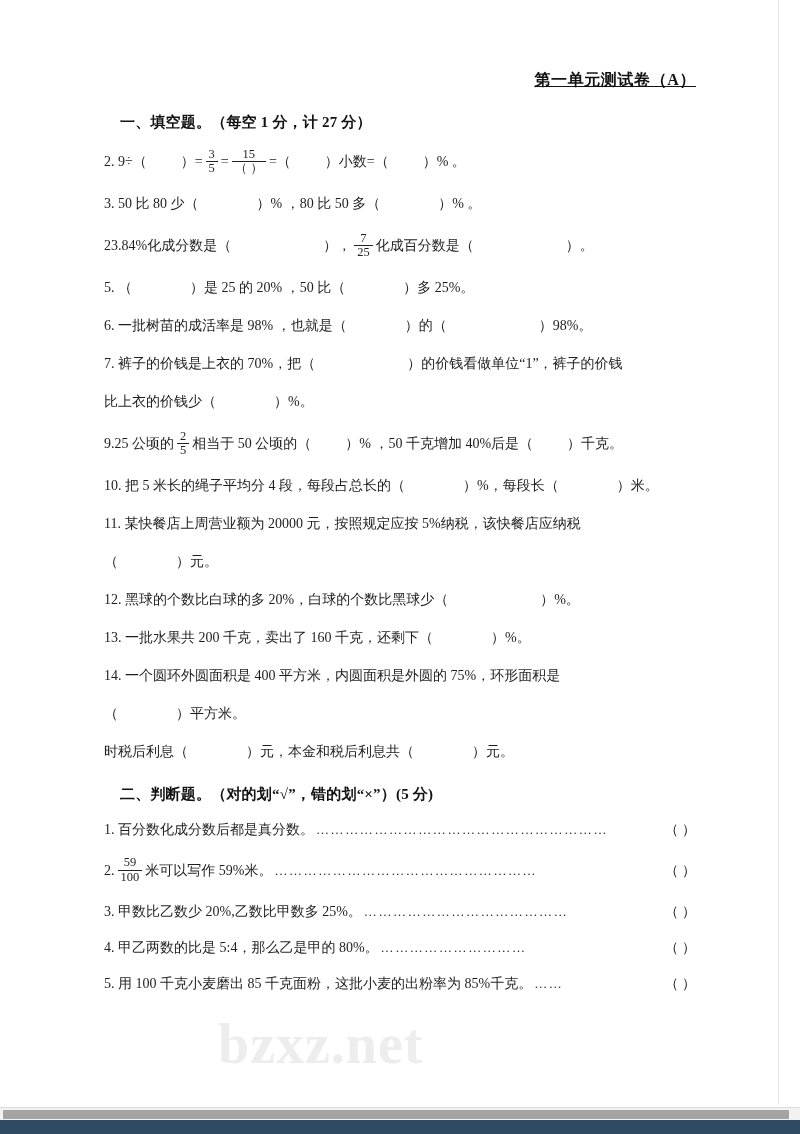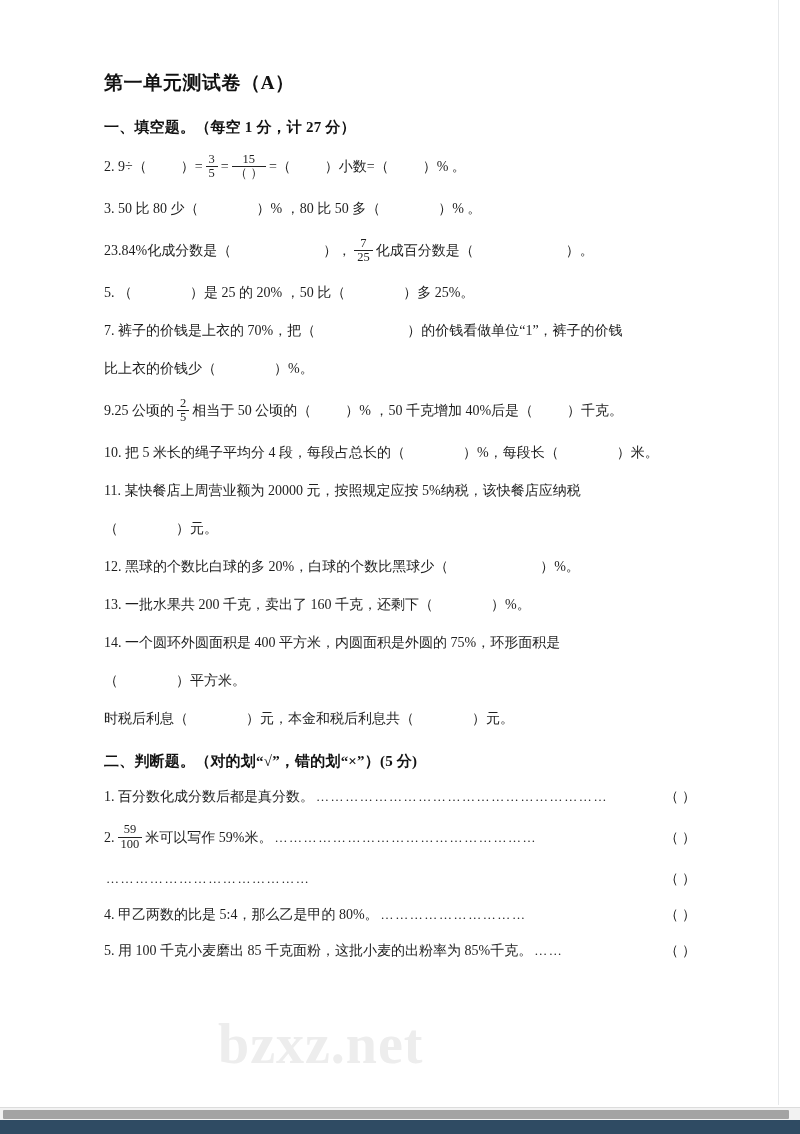--- a/index.html
+++ b/index.html
@@ -38,32 +38,33 @@
   }
 
   #page-body {
     position: absolute;
     left: 104px;
     top: 70px;
     width: 592px;
   }
 
   .doc-title {
-    text-align: left;
+    text-align: right;
     font-weight: bold;
-    font-size: 19px;
+    font-size: 16px;
     letter-spacing: 0.6px;
     margin: 0 0 22px 0;
     color: #121212;
+    text-decoration: underline;
   }
 
   .section-head {
     font-weight: bold;
     font-size: 15px;
-    margin: 0 0 11px 0;
+    margin: 0 0 11px 16px;
     letter-spacing: 0.2px;
     color: #121212;
   }
 
   .q {
     font-size: 14px;
     line-height: 30px;
     margin: 0 0 8px 0;
     color: #1e1e1e;
     text-align: justify;
@@ -187,20 +188,23 @@
         <span>23.84%化成分数是（</span><span class="blank-l"></span><span>），</span><span class="frac">
             <span class="num">7</span>
             <span class="den">25</span>
           </span><span>化成百分数是（</span><span class="blank-l"></span><span>）。</span>
       </p>
 
       <p class="q">
         <span>5. （</span><span class="blank-m"></span><span>）是 25 的 20% ，50 比（</span><span class="blank-m"></span><span>）多 25%。</span>
       </p>
 
+      <p class="q">
+        <span>6. 一批树苗的成活率是 98% ，也就是（</span><span class="blank-m"></span><span>）的（</span><span class="blank-l"></span><span>）98%。</span>
+      </p>
 
       <p class="q">
         <span>7. 裤子的价钱是上衣的 70%，把（</span><span class="blank-l"></span><span>）的价钱看做单位“1”，裤子的价钱</span>
       </p>
       <p class="q">
         <span>比上衣的价钱少（</span><span class="blank-m"></span><span>）%。</span>
       </p>
 
 
       <p class="q tall">
@@ -253,20 +257,21 @@
         <span class="frac">
             <span class="num">59</span>
             <span class="den">100</span>
           </span>
         <span class="tf-text">米可以写作 59%米。</span>
         <span class="tf-dots">………………………………………………</span>
         <span class="tf-paren">（      ）</span>
       </div>
 
       <div class="tf-row">
+        <span class="tf-text">3. 甲数比乙数少 20%,乙数比甲数多 25%。</span>
         <span class="tf-dots">……………………………………</span>
         <span class="tf-paren">（      ）</span>
       </div>
 
       <div class="tf-row">
         <span class="tf-text">4. 甲乙两数的比是 5:4，那么乙是甲的 80%。</span>
         <span class="tf-dots">…………………………</span>
         <span class="tf-paren">（      ）</span>
       </div>
 

